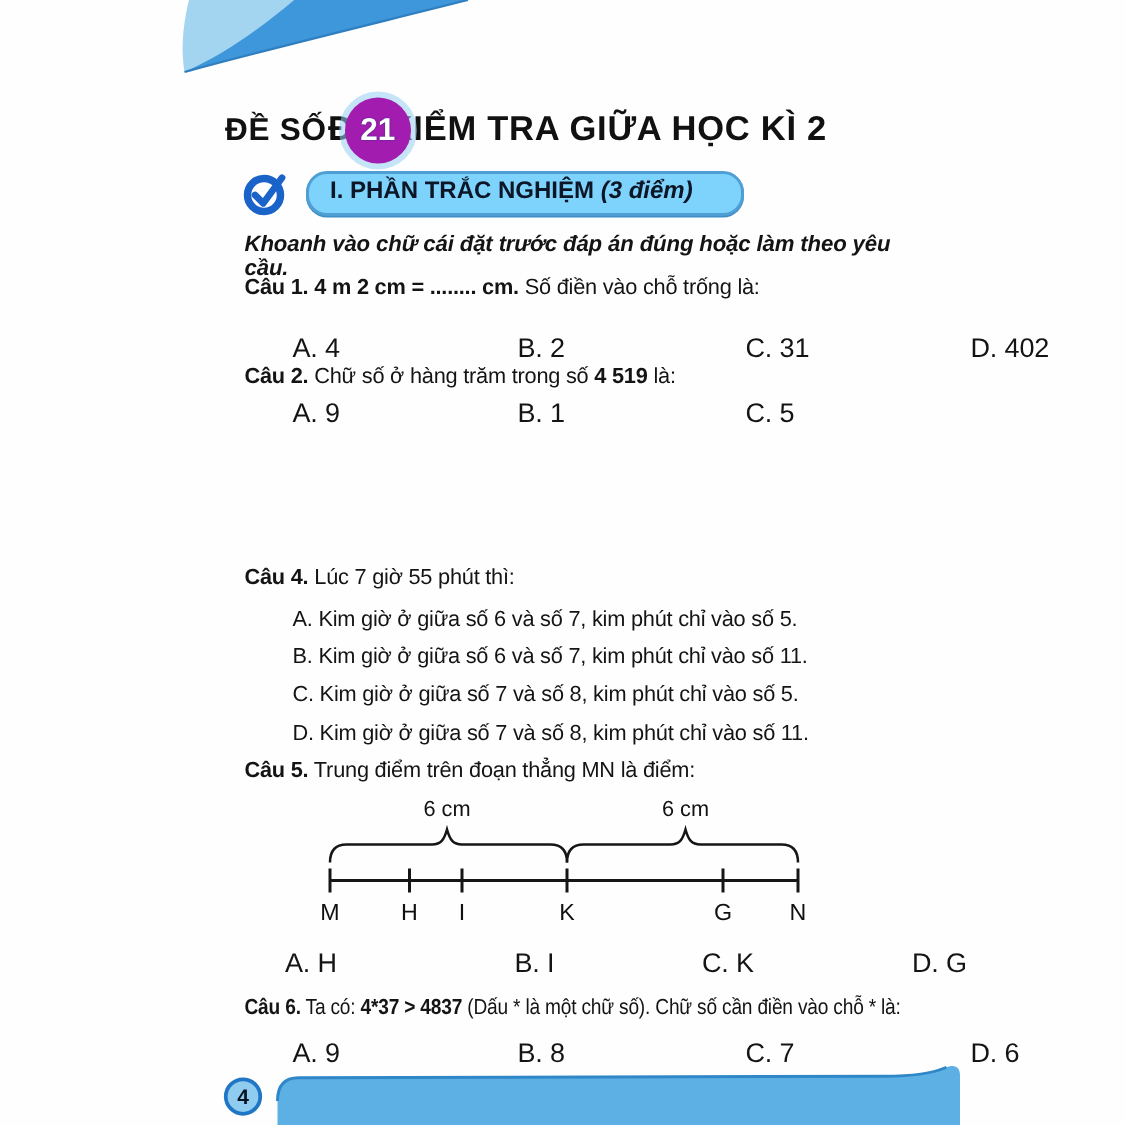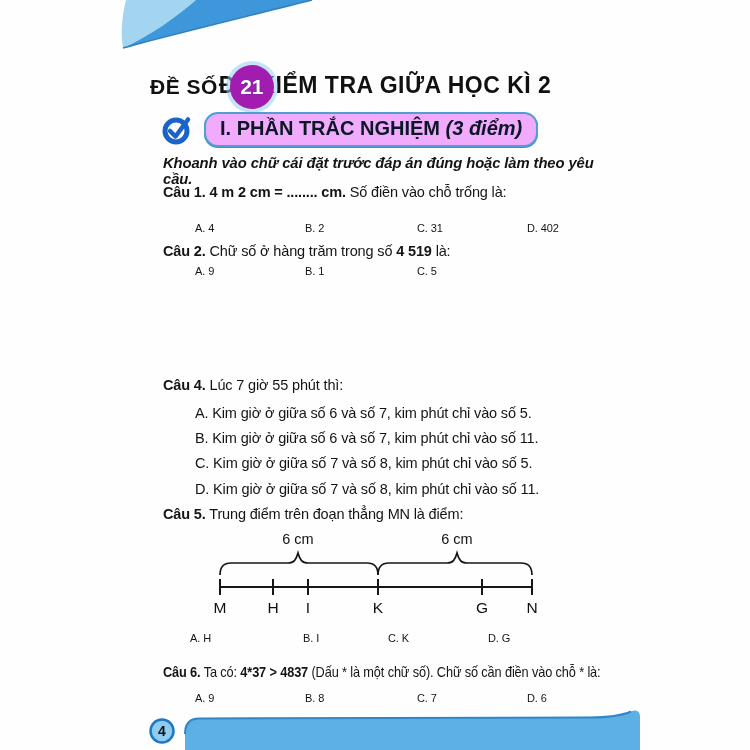--- a/index.html
+++ b/index.html
@@ -20,33 +20,33 @@
   .sub-label{font-size:21px; font-weight:bold; letter-spacing:.5px; color:#111;}
   .badge{
     width:44px; height:44px; border-radius:50%;
     background:#a21caf; color:#fff; font-size:21px; font-weight:bold;
     display:flex; align-items:center; justify-content:center;
     box-shadow:0 0 0 4px rgba(150,205,240,.55);
     text-shadow:0 0 1px #0b3a70;
   }
   .section-row{ top:112px; left:161px; display:flex; align-items:center; gap:9px; }
   .section-box{
-    background:#f0abfc; border:2px solid #509fd4; border-radius:14px;
-    padding:3px 14px 5px 14px; font-size:20px; font-weight:bold; color:#0d1626;
+    background:#7dd3fc; border:2px solid #509fd4; border-radius:14px;
+    padding:3px 32px 5px 14px; font-size:16px; font-weight:bold; color:#0d1626;
     box-shadow:0 1px 0 #3f8fc6;
   }
   .section-box i{font-weight:bold;}
   .intro{ top:155px; left:163px; width:460px; font-size:14.8px; font-weight:bold; font-style:italic; letter-spacing:-.1px;}
   .q{ left:163px; width:472px; font-size:14.5px; letter-spacing:-.15px; line-height:20.5px; }
   .q .b{font-weight:bold;}
   .q6{ white-space:nowrap; transform:scaleX(.88); transform-origin:0 50%; }
   .opts{
     left:195px; width:540px; display:grid;
     grid-template-columns:110px 112px 110px auto;
-    font-size:11px; letter-spacing:-.1px;
+    font-size:18px; letter-spacing:-.1px;gap:40px;
   }
   .opts5{ left:190px; grid-template-columns:113px 85px 100px auto; }
   .optlist{ left:195px; width:470px; font-size:14.5px; letter-spacing:-.15px; line-height:25.2px; }
   svg text{font-family:"Liberation Sans", sans-serif;}
 </style>
 </head>
 <body>
 
 <div class="page">
 

